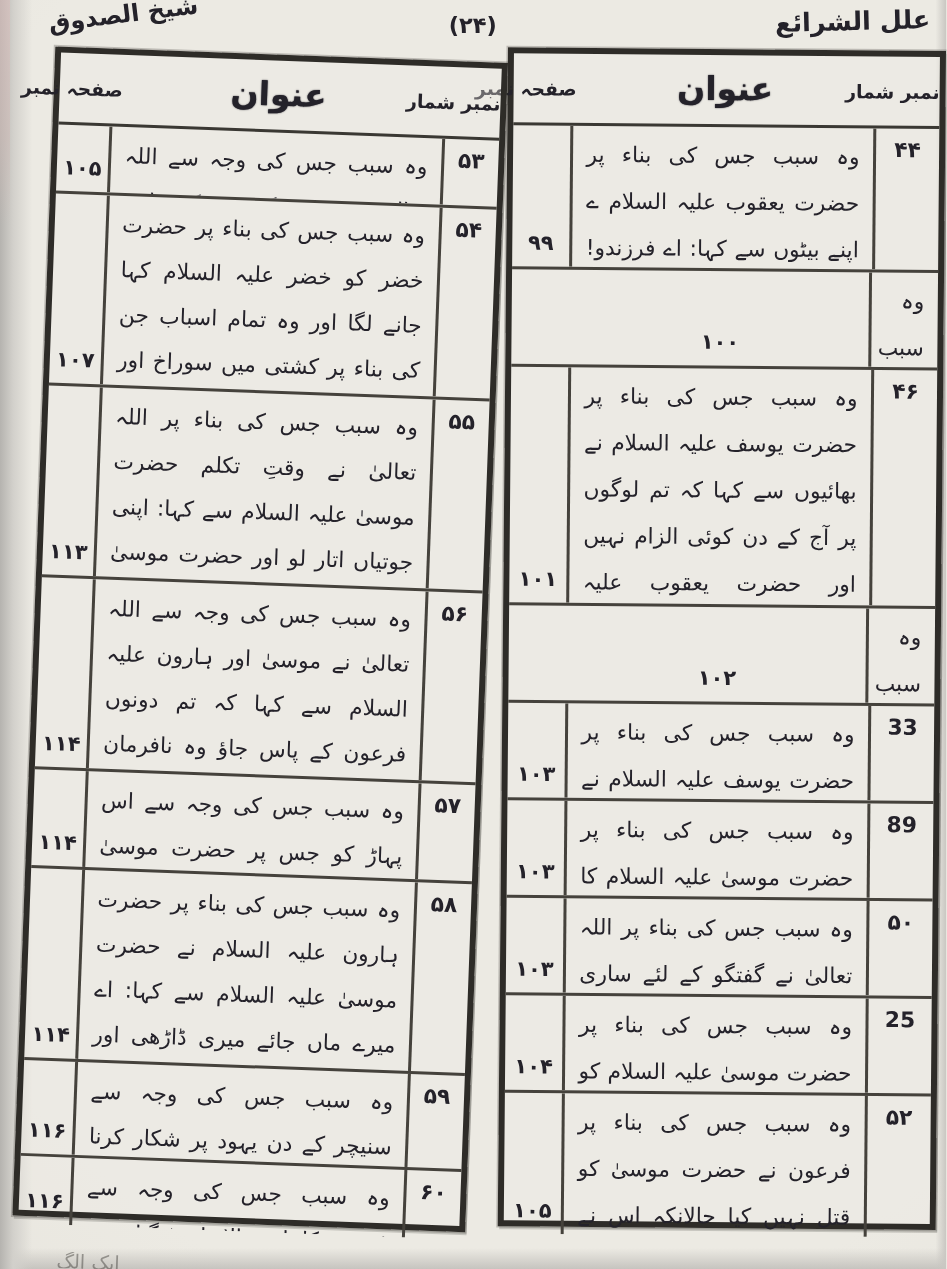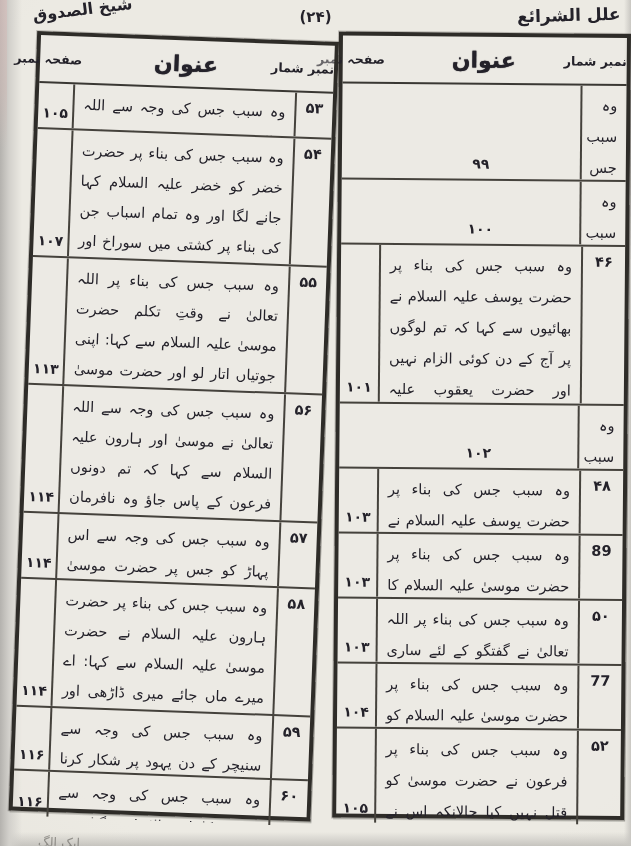--- a/index.html
+++ b/index.html
@@ -87,53 +87,54 @@
   <div class="hdr-author">شیخ الصدوق</div>
 
   <div class="toc-table t-right">
     <div class="toc-head">
       <div class="h-serial">نمبر شمار</div>
       <div class="h-title">عنوان</div>
       <div class="h-page">صفحہ نمبر</div>
     </div>
     <div class="toc-grid">
         <div class="toc-row" style="flex-basis: 94px;">
+          <div class="cell serial">۴۴</div>
           <div class="cell title">وہ سبب جس کی بناء پر حضرت یعقوب علیہ السلام ے اپنے بیٹوں سے کہا: اے فرزندو! جاؤ یوسف اور اس کے بھائی کی تلاش کرو۔</div>
           <div class="cell pagenum">۹۹</div>
         </div>
         <div class="toc-row" style="flex-basis: 63px;">
           <div class="cell title">وہ سبب جس کی بناء پر حضرت یعقوب علیہ السلام نے حضرت یوسف علیہ السلام کی خوشبو محسوس کی</div>
           <div class="cell pagenum">۱۰۰</div>
         </div>
         <div class="toc-row" style="flex-basis: 157px;">
           <div class="cell serial">۴۶</div>
           <div class="cell title">وہ سبب جس کی بناء پر حضرت یوسف علیہ السلام نے بھائیوں سے کہا کہ تم لوگوں پر آج کے دن کوئی الزام نہیں اور حضرت یعقوب علیہ السلام نے ان لوگوں سے کہا میں اپنے رب سے تمہارے لئے طلب مغفرت کروں گا</div>
           <div class="cell pagenum">۱۰۱</div>
         </div>
         <div class="toc-row" style="flex-basis: 63px;">
           <div class="cell title">وہ سبب جس کی بناء پر حضرت یوسف علیہ السلام کے صلب سے کوئی نبی نہیں ہوا</div>
           <div class="cell pagenum">۱۰۲</div>
         </div>
         <div class="toc-row" style="flex-basis: 63px;">
-          <div class="cell serial">۴۸</div>
+          <div class="cell serial">33</div>
           <div class="cell title">وہ سبب جس کی بناء پر حضرت یوسف علیہ السلام نے حضرت زلیخا سے نکاح کیا</div>
           <div class="cell pagenum">۱۰۳</div>
         </div>
         <div class="toc-row" style="flex-basis: 63px;">
           <div class="cell serial">89</div>
           <div class="cell title">وہ سبب جس کی بناء پر حضرت موسیٰ علیہ السلام کا نام موسیٰ رکھا گیا</div>
           <div class="cell pagenum">۱۰۳</div>
         </div>
         <div class="toc-row" style="flex-basis: 63px;">
           <div class="cell serial">۵۰</div>
           <div class="cell title">وہ سبب جس کی بناء پر اللہ تعالیٰ نے گفتگو کے لئے ساری دنیا کو چھوڑ کر حضرت موسیٰ کو منتخب کیا</div>
           <div class="cell pagenum">۱۰۳</div>
         </div>
         <div class="toc-row" style="flex-basis: 63px;">
-          <div class="cell serial">77</div>
+          <div class="cell serial">25</div>
           <div class="cell title">وہ سبب جس کی بناء پر حضرت موسیٰ علیہ السلام کو اللہ تعالیٰ نے حضرت شعیب علیہ السلام کا خادم بنایا</div>
           <div class="cell pagenum">۱۰۴</div>
         </div>
         <div class="toc-row" style="flex-basis: 94px;">
           <div class="cell serial">۵۲</div>
           <div class="cell title">وہ سبب جس کی بناء پر فرعون نے حضرت موسیٰ کو قتل نہیں کیا حالانکہ اس نے کہا تھا کہ مجھے چھوڑ دو میں موسیٰ کو قتل کروں۔</div>
           <div class="cell pagenum">۱۰۵</div>
         </div>
       </div>
   </div>

